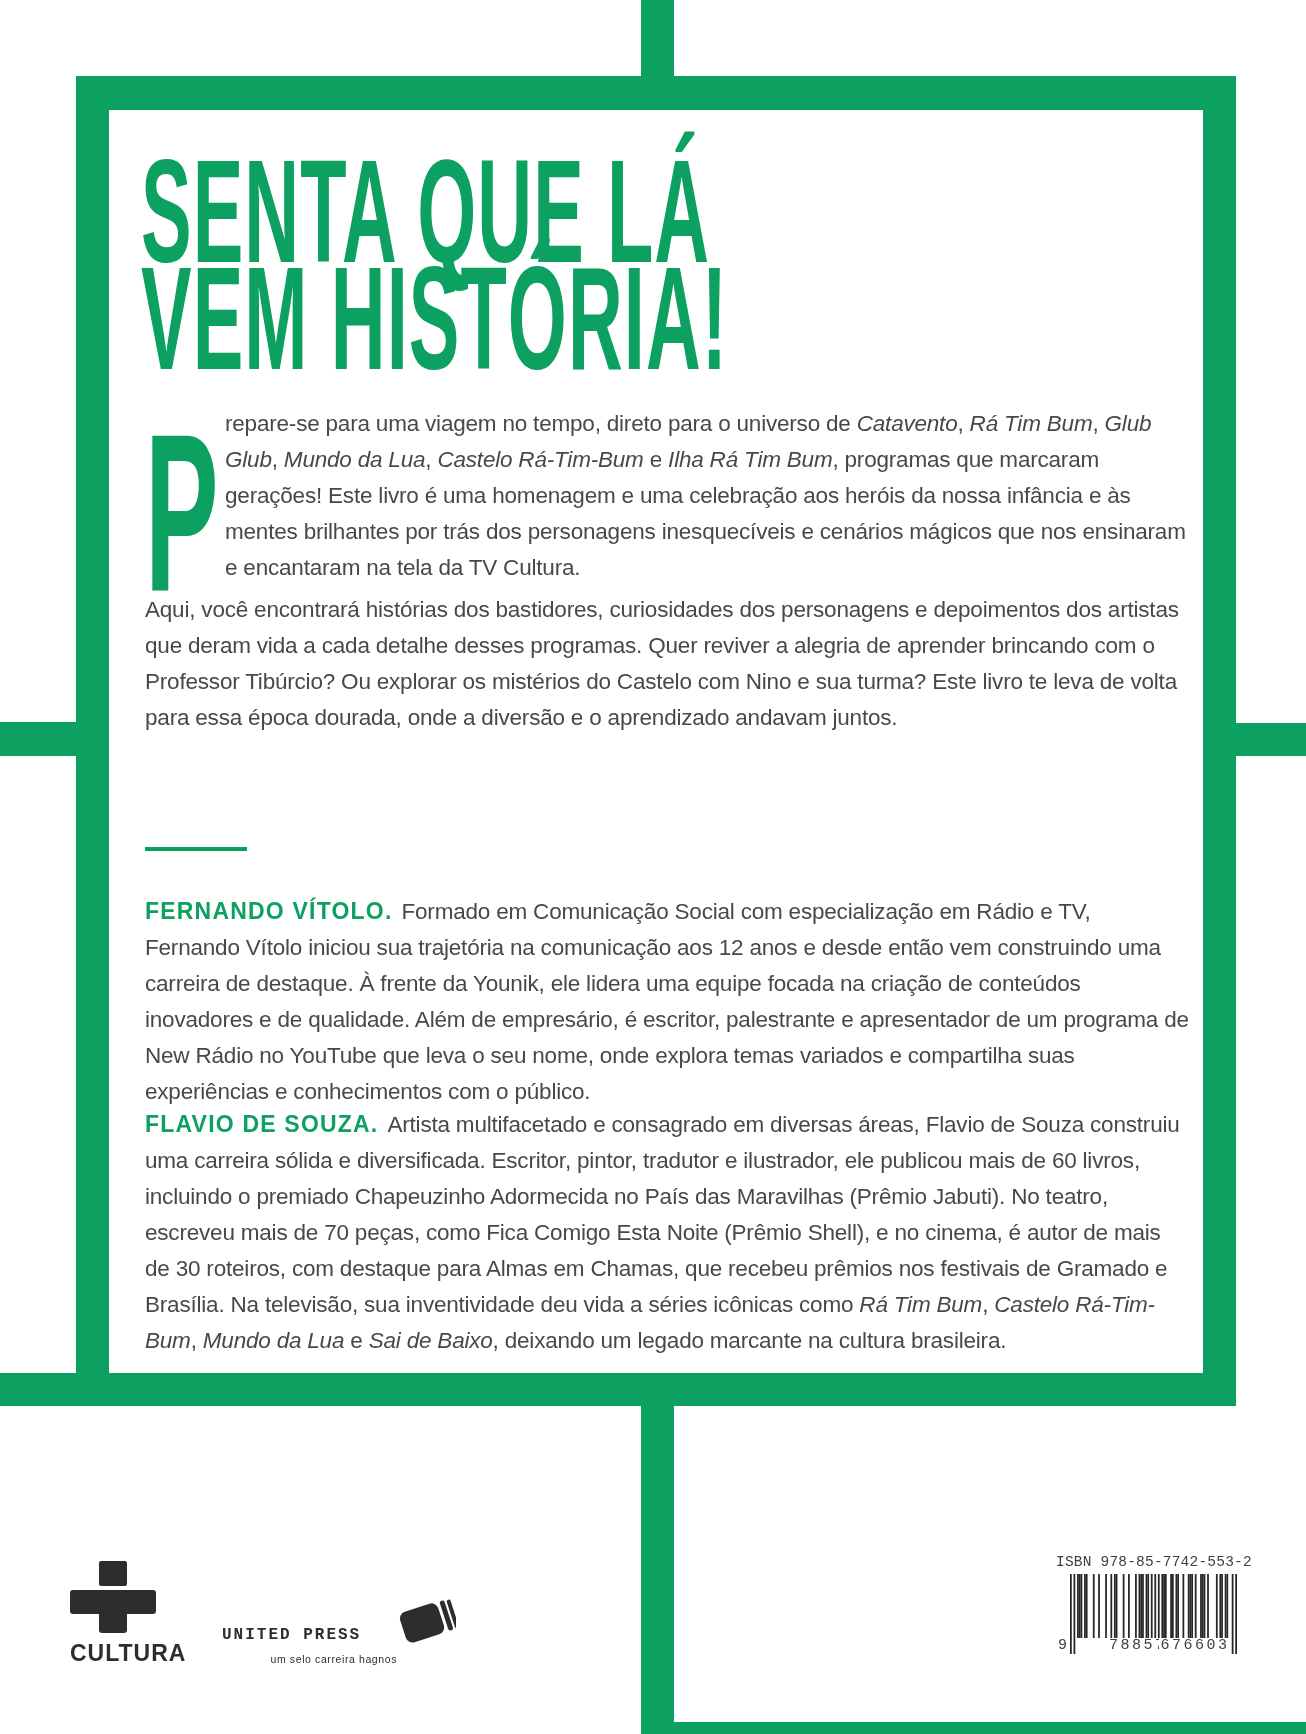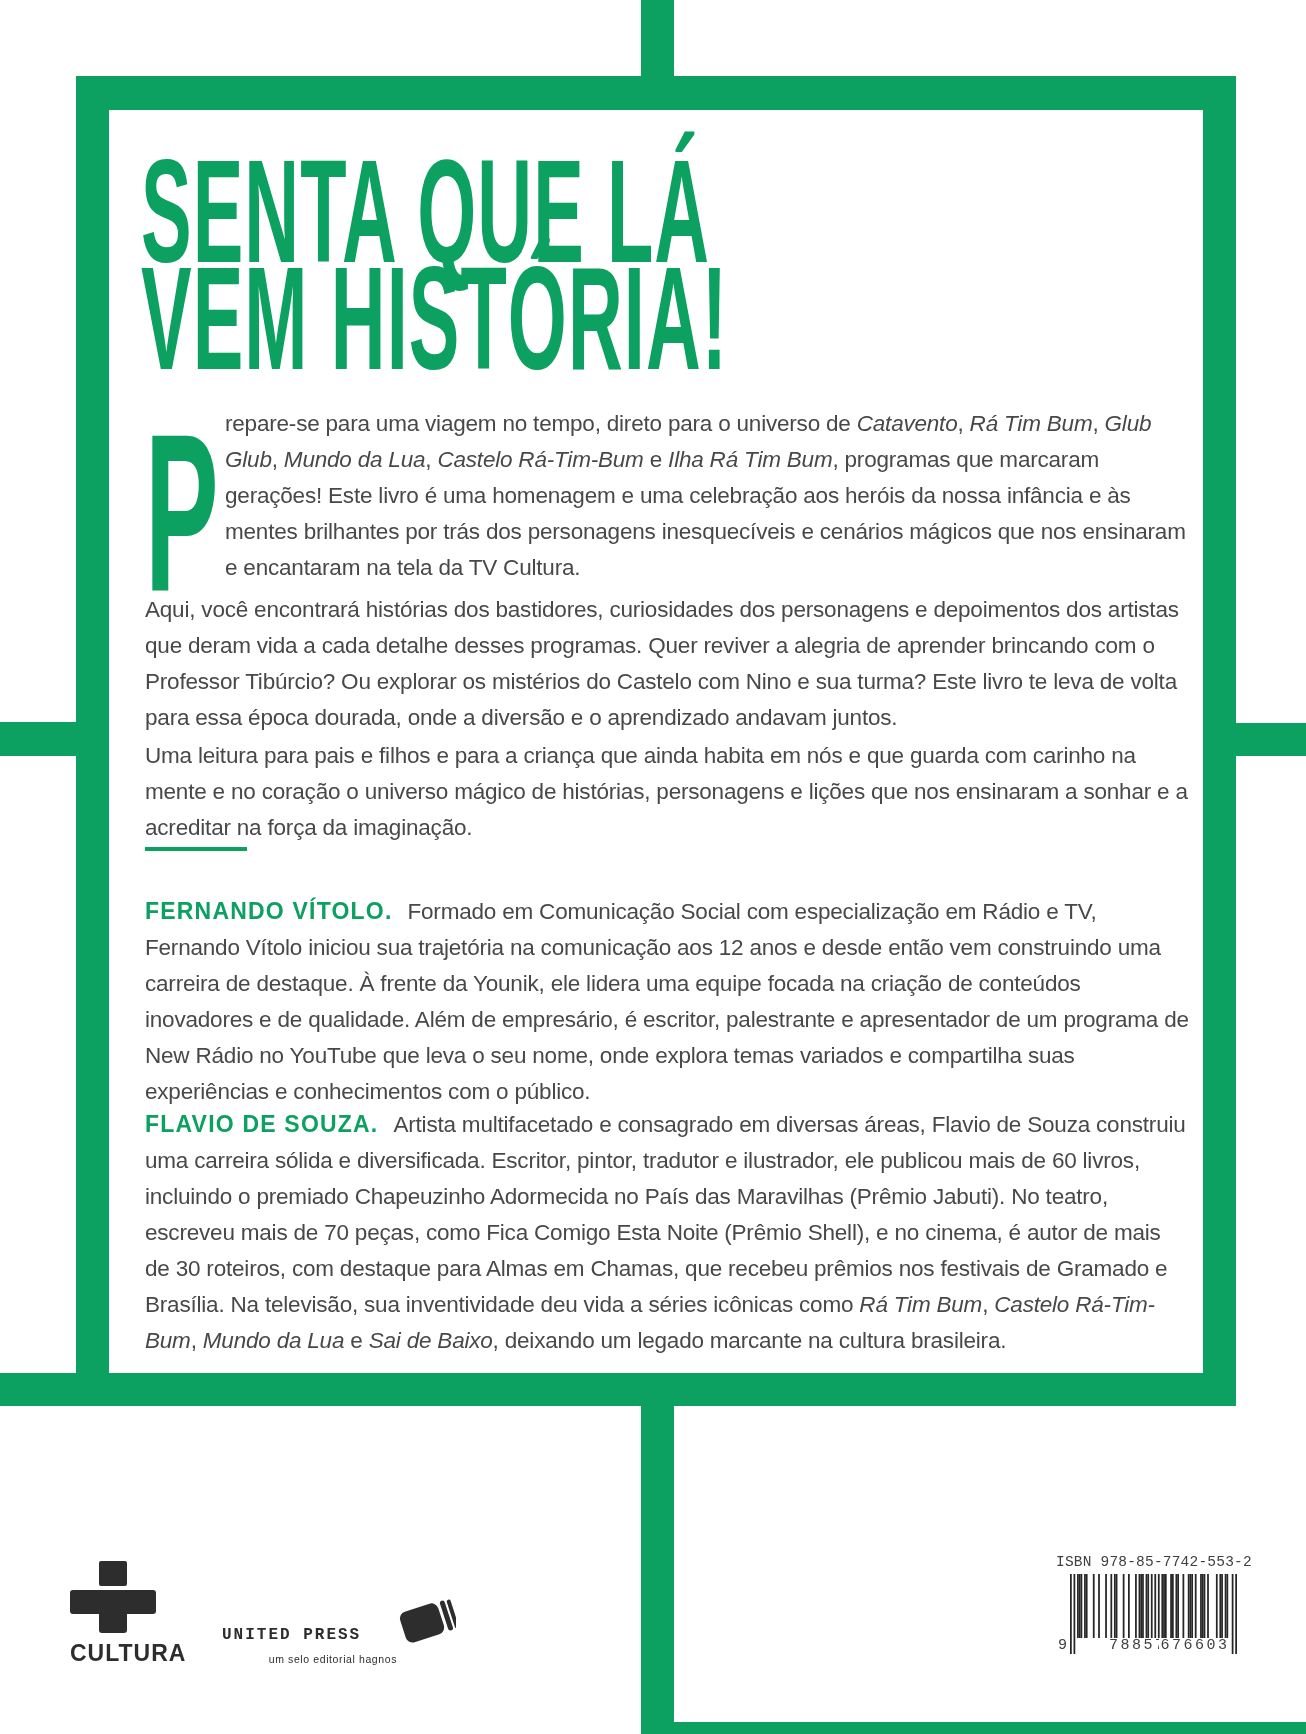--- a/index.html
+++ b/index.html
@@ -48,21 +48,21 @@
   }
   .dropcap span{
     position:absolute;left:0;top:-6px;display:block;
     font-size:225px;line-height:225px;font-weight:700;
     transform:scaleX(0.49);transform-origin:0 0;
   }
   #divider{left:145px;top:847px;width:102px;height:4px;}
 
   .bio-label{
     color:var(--green);font-weight:700;letter-spacing:1.2px;font-size:23px;
-    margin-right:15px;
+    margin-right:9px;
   }
 
   
   #cultura{position:absolute;left:70px;top:1561px;width:122px;text-align:left;color:var(--dark);}
   #cultura .wordmark{font-weight:700;font-size:23px;letter-spacing:1px;margin-top:3px;}
   #unitedpress{position:absolute;left:222px;top:1586px;width:240px;height:82px;color:var(--dark);}
   #unitedpress .wordmark{position:absolute;left:0;top:40px;font-size:16px;font-weight:700;letter-spacing:2px;white-space:nowrap;font-family:Liberation Mono, monospace;}
   #unitedpress .tagline{position:absolute;left:0;top:67px;width:175px;text-align:right;font-size:10.5px;letter-spacing:0.6px;}
   #unitedpress .book{position:absolute;left:172px;top:0;}
 
@@ -100,21 +100,20 @@
   </h1>
 
   <p class="body-text" id="p1">
     <span class="dropcap">
         <span>P</span>
       </span>
     <span><span>repare-se para uma viagem no tempo, direto para o universo de </span><i>Catavento</i><span>, </span><i>Rá Tim Bum</i><span>, </span><i>Glub Glub</i><span>, </span><i>Mundo da Lua</i><span>, </span><i>Castelo Rá-Tim-Bum</i><span> e </span><i>Ilha Rá Tim Bum</i><span>, programas que marcaram gerações! Este livro é uma homenagem e uma celebração aos heróis da nossa infância e às mentes brilhantes por trás dos personagens inesquecíveis e cenários mágicos que nos ensinaram e encantaram na tela da TV Cultura.</span></span>
   </p>
 
   <p class="body-text" id="p2"><span>Aqui, você encontrará histórias dos bastidores, curiosidades dos personagens e depoimentos dos artistas que deram vida a cada detalhe desses programas. Quer reviver a alegria de aprender brincando com o Professor Tibúrcio? Ou explorar os mistérios do Castelo com Nino e sua turma? Este livro te leva de volta para essa época dourada, onde a diversão e o aprendizado andavam juntos.</span></p>
-  <p class="body-text" id="p3"><span>Uma leitura para pais e filhos e para a criança que ainda habita em nós e que guarda com carinho na mente e no coração o universo mágico de histórias, personagens e lições que nos ensinaram a sonhar e a acreditar na força da imaginação.</span></p>
 
   <div class="g" id="divider"></div>
 
   <p class="body-text" id="bio1">
     <span class="bio-label">FERNANDO VÍTOLO.</span><span><span>Formado em Comunicação Social com especialização em Rádio e TV, Fernando Vítolo iniciou sua trajetória na comunicação aos 12 anos e desde então vem construindo uma carreira de destaque. À frente da Younik, ele lidera uma equipe focada na criação de conteúdos inovadores e de qualidade. Além de empresário, é escritor, palestrante e apresentador de um programa de New Rádio no YouTube que leva o seu nome, onde explora temas variados e compartilha suas experiências e conhecimentos com o público.</span></span>
   </p>
   <p class="body-text" id="bio2">
     <span class="bio-label">FLAVIO DE SOUZA.</span><span><span>Artista multifacetado e consagrado em diversas áreas, Flavio de Souza construiu uma carreira sólida e diversificada. Escritor, pintor, tradutor e ilustrador, ele publicou mais de 60 livros, incluindo o premiado Chapeuzinho Adormecida no País das Maravilhas (Prêmio Jabuti). No teatro, escreveu mais de 70 peças, como Fica Comigo Esta Noite (Prêmio Shell), e no cinema, é autor de mais de 30 roteiros, com destaque para Almas em Chamas, que recebeu prêmios nos festivais de Gramado e Brasília. Na televisão, sua inventividade deu vida a séries icônicas como </span><i>Rá Tim Bum</i><span>, </span><i>Castelo Rá-Tim-Bum</i><span>, </span><i>Mundo da Lua</i><span> e </span><i>Sai de Baixo</i><span>, deixando um legado marcante na cultura brasileira.</span></span>
   </p>
 
@@ -133,21 +132,21 @@
     <span class="book">
       <svg width="62" height="62" viewBox="0 0 62 62" xmlns="http://www.w3.org/2000/svg">
         <g transform="rotate(-18 30 30)" fill="#2d2d2d">
           <rect x="6" y="20" width="40" height="32" rx="7"></rect>
           <rect x="49" y="21" width="5" height="31" rx="2.5"></rect>
           <rect x="56" y="22" width="4" height="30" rx="2"></rect>
         </g>
       </svg>
     </span>
     <div class="wordmark">UNITED PRESS</div>
-    <div class="tagline">um selo editorial hagnos</div>
+    <div class="tagline">um selo carreira hagnos</div>
   </div>
 
   <div id="isbn-block">
     <div id="isbn-label">ISBN 978-85-7742-553-2</div>
     <div id="barcode">
       <svg id="bc-svg" width="167" height="80" viewBox="0 0 95 80" preserveAspectRatio="none" xmlns="http://www.w3.org/2000/svg">
           <rect x="0" y="0" width="1" height="80" fill="#262626"></rect>
           <rect x="2" y="0" width="1" height="80" fill="#262626"></rect>
           <rect x="4" y="0" width="1" height="66" fill="#262626"></rect>
           <rect x="5" y="0" width="1" height="66" fill="#262626"></rect>

